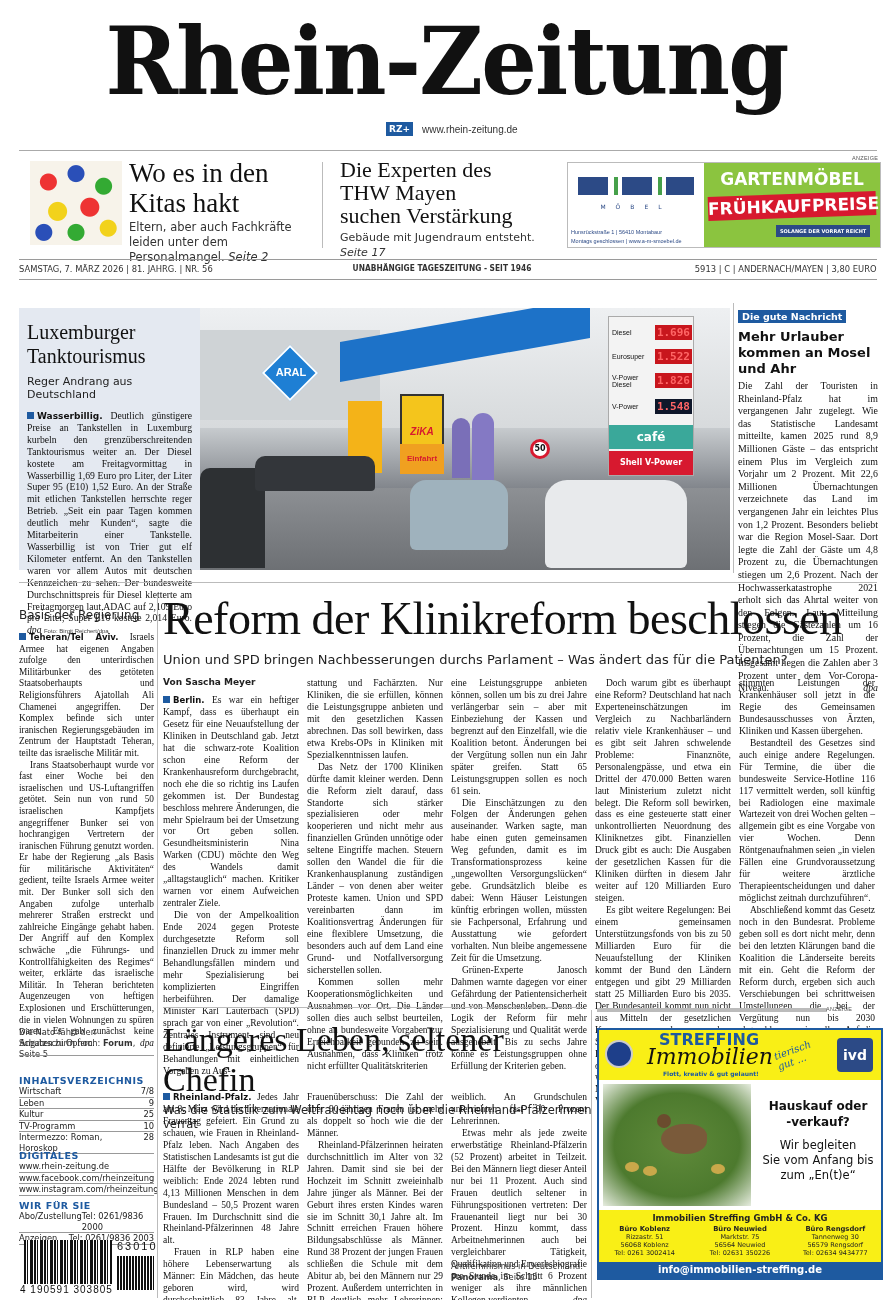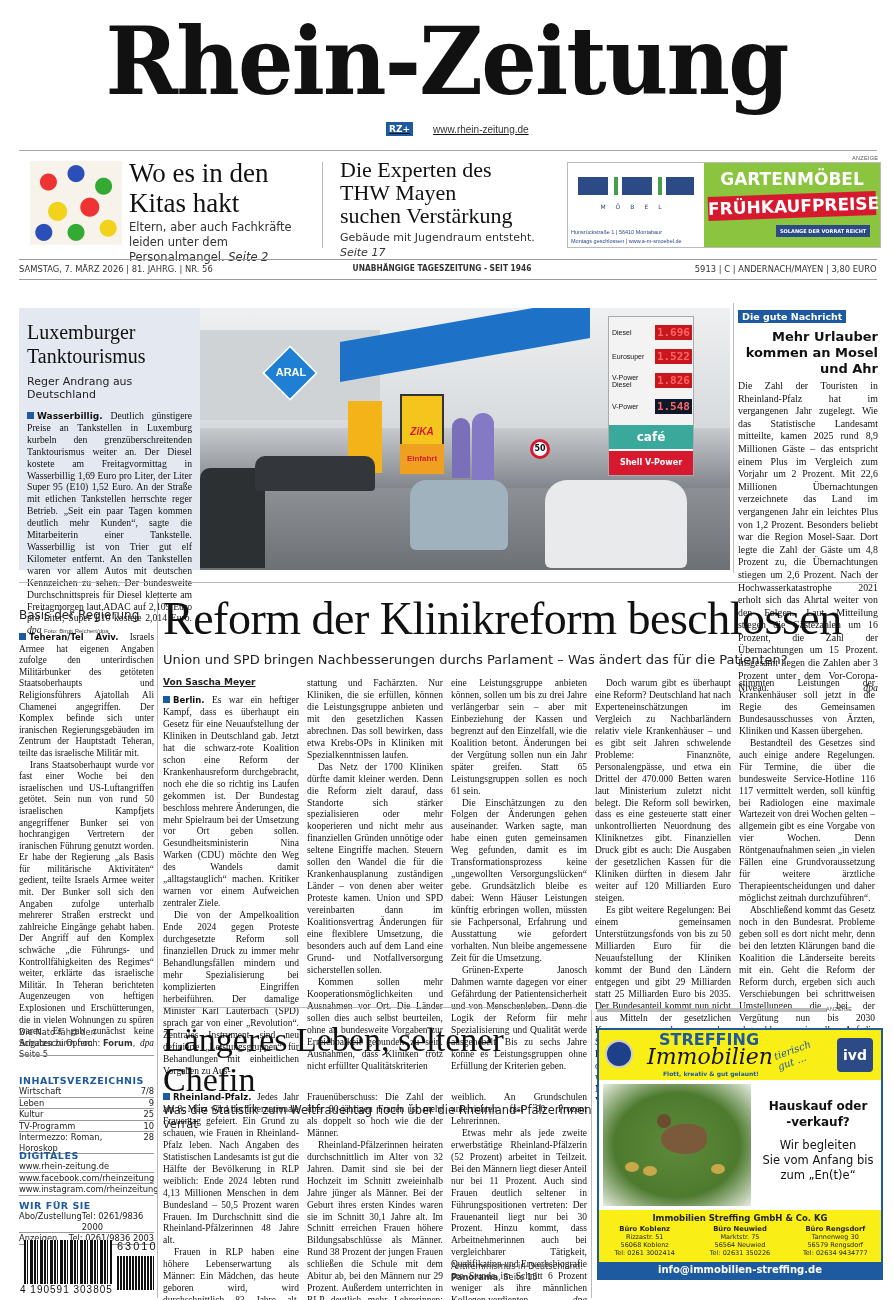--- a/index.html
+++ b/index.html
@@ -9,21 +9,21 @@
   .sans { font-family: "DejaVu Sans", sans-serif; }
   .lsans { font-family: "Liberation Sans", sans-serif; }
   .rule { position: absolute; height: 1px; background: #9a9a9a; }
   .vrule { position: absolute; width: 1px; background: #bbb; }
 
   
   #masthead { left: 0; top: 0; width: 893px; height: 148px; text-align: center; }
   #mast-title { position: absolute; left: 0; top: 6px; width: 893px; text-align: center;
     font-family: "DejaVu Serif", serif; font-weight: bold; font-size: 94px; letter-spacing: -2px;
     transform: scaleX(0.93); line-height: 110px; }
-  #mast-url { position: absolute; left: 386px; top: 122px; display: flex; align-items: center; gap: 20px; text-decoration: underline; }
+  #mast-url { position: absolute; left: 386px; top: 122px; display: flex; align-items: center; gap: 9px; }
   .rzplus { background: #1e5aa0; color: #fff; font: bold 9px "DejaVu Sans", sans-serif; padding: 2px 3px; }
   .mast-link { font: 10px "Liberation Sans", sans-serif; color: #333; }
 
   
   .teaser-img { left: 30px; top: 161px; width: 92px; height: 84px;
     background:
       radial-gradient(circle at 20% 25%, #e33 0 8px, transparent 9px),
       radial-gradient(circle at 50% 15%, #2a4fb8 0 8px, transparent 9px),
       radial-gradient(circle at 80% 30%, #3a3 0 8px, transparent 9px),
       radial-gradient(circle at 30% 60%, #f2d21b 0 9px, transparent 10px),
@@ -65,30 +65,30 @@
   .dpa { font-style: italic; float: right; }
 
   
   #photo { left: 200px; top: 308px; width: 530px; height: 262px; overflow: hidden;
     background: linear-gradient(180deg, #dfe3e6 0%, #c9cdd0 45%, #6f737a 75%, #8b8e90 100%); }
   .ph { position: absolute; }
 
   
   #good { left: 738px; top: 306px; width: 140px; }
   #good-badge { display: inline-block; background: #1e5aa0; color: #fff; font: bold 9.5px "DejaVu Sans", sans-serif; padding: 1px 4px; }
-  #good h3 { font: bold 13px/16px "DejaVu Sans", sans-serif; margin: 5px 0 3px; color: #111; text-align: right; }
+  #good h3 { font: bold 13px/16px "DejaVu Sans", sans-serif; margin: 5px 0 3px; color: #111; }
 
   
   #israel h2 { font: 22px/24px "Liberation Serif", serif; color: #111; }
   #israel .sub { font: 12px "DejaVu Sans", sans-serif; margin: 10px 0 10px; color: #222; }
 
   
   #main-head { font: 46px/52px "Liberation Serif", serif; color: #111; letter-spacing: -0.5px; }
   #main-sub { font: 13px "DejaVu Sans", sans-serif; color: #222; }
-  #byline { font: bold 9px "DejaVu Sans", sans-serif; color: #222; text-decoration: underline; }
+  #byline { font: bold 9px "DejaVu Sans", sans-serif; color: #222; }
   .col { position: absolute; }
 
   
   .idx-title { font: bold 9.5px "DejaVu Sans", sans-serif; color: #1e5aa0; letter-spacing: .5px; }
   .idx-row { display: flex; justify-content: space-between; font: 8.3px "DejaVu Sans", sans-serif; color: #222; border-bottom: 1px solid #999; line-height: 10.5px; }
 
   
   #sec-head { font: 34px/40px "Liberation Serif", serif; color: #111; }
   #sec-sub { font: 11.5px "DejaVu Sans", sans-serif; color: #222; }
 

